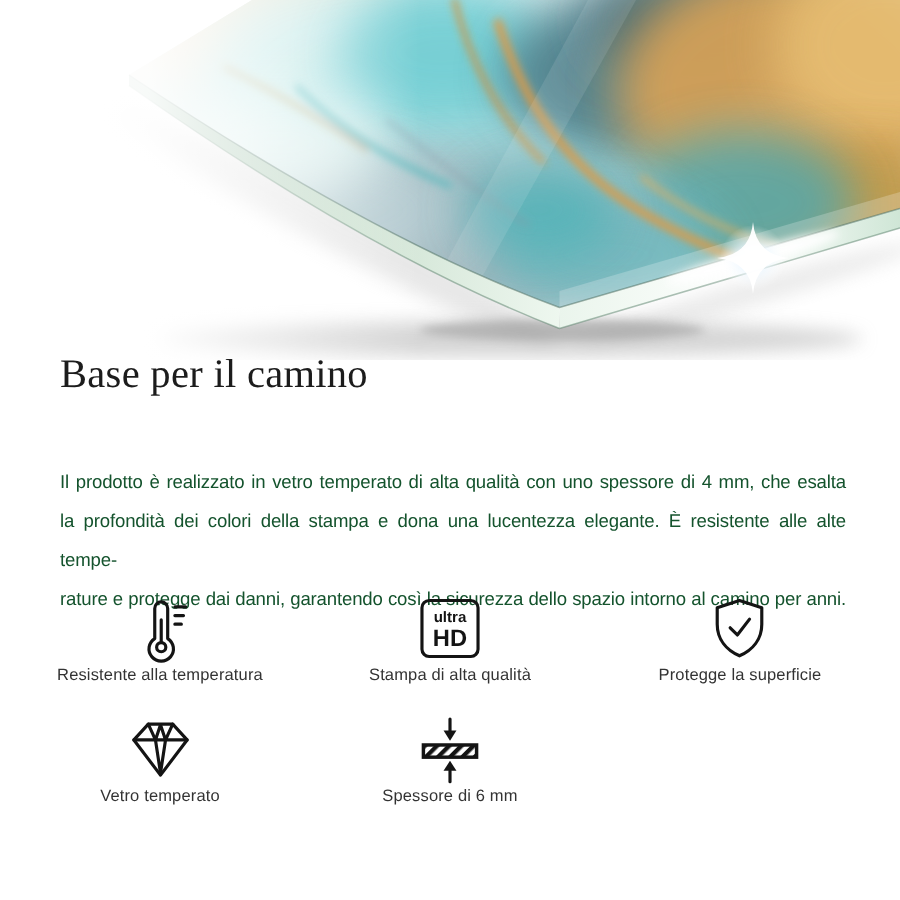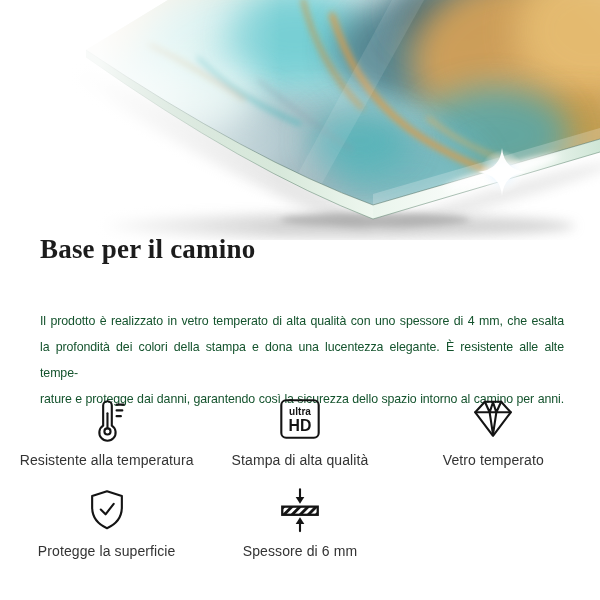--- a/index.html
+++ b/index.html
@@ -1,30 +1,30 @@
 <!DOCTYPE html>
 <html><head>
 <meta charset="utf-8">
 <style>
   html,body{margin:0;padding:0;background:#fff;}
   .stage{position:relative;width:600px;height:600px;background:#ffffff;overflow:hidden;
          font-family:"Liberation Sans","DejaVu Sans",sans-serif;}
   .hero{position:absolute;left:0;top:0;width:600px;height:240px;}
   .hero svg{display:block;}
-  .title{position:absolute;left:40px;top:231px;margin:0;font-weight:700;
+  .title{position:absolute;left:40px;top:231px;margin:0;font-weight:400;
          font-family:"Liberation Serif","DejaVu Serif",serif;
          font-size:27px;line-height:37px;color:#1c1c1c;letter-spacing:.2px;}
   .desc{position:absolute;left:40px;top:308px;width:524px;color:#14532d;
         font-size:12.4px;line-height:26px;letter-spacing:-.1px;}
   .desc .dline{text-align:justify;text-align-last:justify;}
   .features{position:absolute;left:10px;top:396px;width:580px;display:grid;
             grid-template-columns:repeat(3,1fr);row-gap:20px;justify-items:center;}
   .feature{display:flex;flex-direction:column;align-items:center;width:100%;}
   .feature svg{width:46px;height:46px;display:block;}
-  .flabel{margin-top:11px;font-size:14px;line-height:14px;color:#333;text-align:right;
+  .flabel{margin-top:1px;font-size:11px;line-height:14px;color:#333;text-align:right;
           letter-spacing:.1px;}
   .ic{stroke:#141414;stroke-width:2.2;fill:none;stroke-linecap:round;stroke-linejoin:round;}
   .icf{fill:#141414;stroke:none;}
 </style>
 </head>
 <body>
 
 <div class="stage">
 
   <div class="hero" aria-label="Pannello in vetro temperato con stampa astratta effetto inchiostro nei toni turchese, grigio e oro, mostrato in prospettiva con bordo lucido, riflesso brillante e ombra morbida">
@@ -153,32 +153,32 @@
       <svg viewBox="0 0 48 48">
         <rect class="ic" x="4.5" y="4.5" width="39" height="39" rx="5" stroke-width="3"></rect>
         <text x="24" y="19.5" text-anchor="middle" font-family="Liberation Sans, DejaVu Sans, sans-serif" font-size="10.5" font-weight="bold" fill="#141414">ultra</text>
         <text x="24" y="36" text-anchor="middle" font-family="Liberation Sans, DejaVu Sans, sans-serif" font-size="16.5" font-weight="bold" fill="#141414">HD</text>
       </svg>
       <div class="flabel">Stampa di alta qualità</div>
     </div>
 
     <div class="feature">
       <svg viewBox="0 0 48 48">
+        <path class="ic" stroke-width="2.4" d="M24 4.5 L39.5 9.5 V21 C39.5 31.5 33 39 24 43 C15 39 8.5 31.5 8.5 21 V9.5 Z"></path>
+        <polyline class="ic" stroke-width="2.4" points="17.5 23.5 22.5 28.5 31 17.5"></polyline>
+      </svg>
+      <div class="flabel">Protegge la superficie</div>
+    </div>
+
+    <div class="feature">
+      <svg viewBox="0 0 48 48">
         <path class="ic" d="M5.5 17 L15.5 6 H32.5 L42.5 17 L24 41.5 Z"></path>
         <path class="ic" stroke-width="1.8" d="M5.5 17 H42.5 M15.5 6 L20.5 17 M24 6.5 L20.5 17 M24 6.5 L27.5 17 M32.5 6 L27.5 17 M20.5 17 L24 40 M27.5 17 L24 40"></path>
       </svg>
       <div class="flabel">Vetro temperato</div>
-    </div>
-
-    <div class="feature">
-      <svg viewBox="0 0 48 48">
-        <path class="ic" stroke-width="2.4" d="M24 4.5 L39.5 9.5 V21 C39.5 31.5 33 39 24 43 C15 39 8.5 31.5 8.5 21 V9.5 Z"></path>
-        <polyline class="ic" stroke-width="2.4" points="17.5 23.5 22.5 28.5 31 17.5"></polyline>
-      </svg>
-      <div class="flabel">Protegge la superficie</div>
     </div>
 
 
     <div class="feature">
       <svg viewBox="0 0 48 48">
         <defs>
           <pattern id="hatchPat" width="6" height="6" patternTransform="rotate(45)" patternUnits="userSpaceOnUse">
             <rect width="6" height="6" fill="#ffffff"></rect>
             <rect width="3" height="6" fill="#141414"></rect>
           </pattern>

